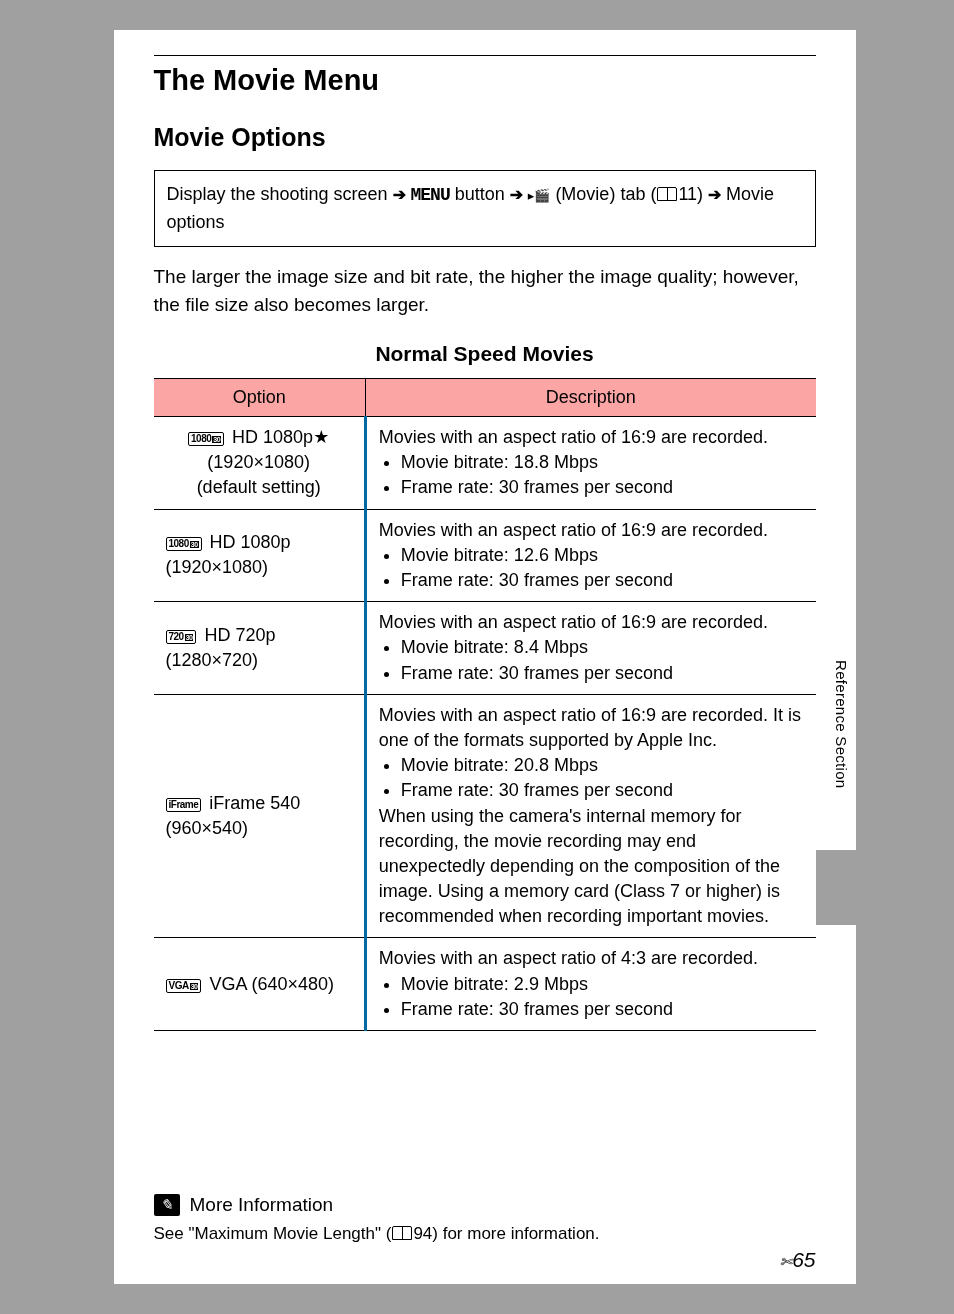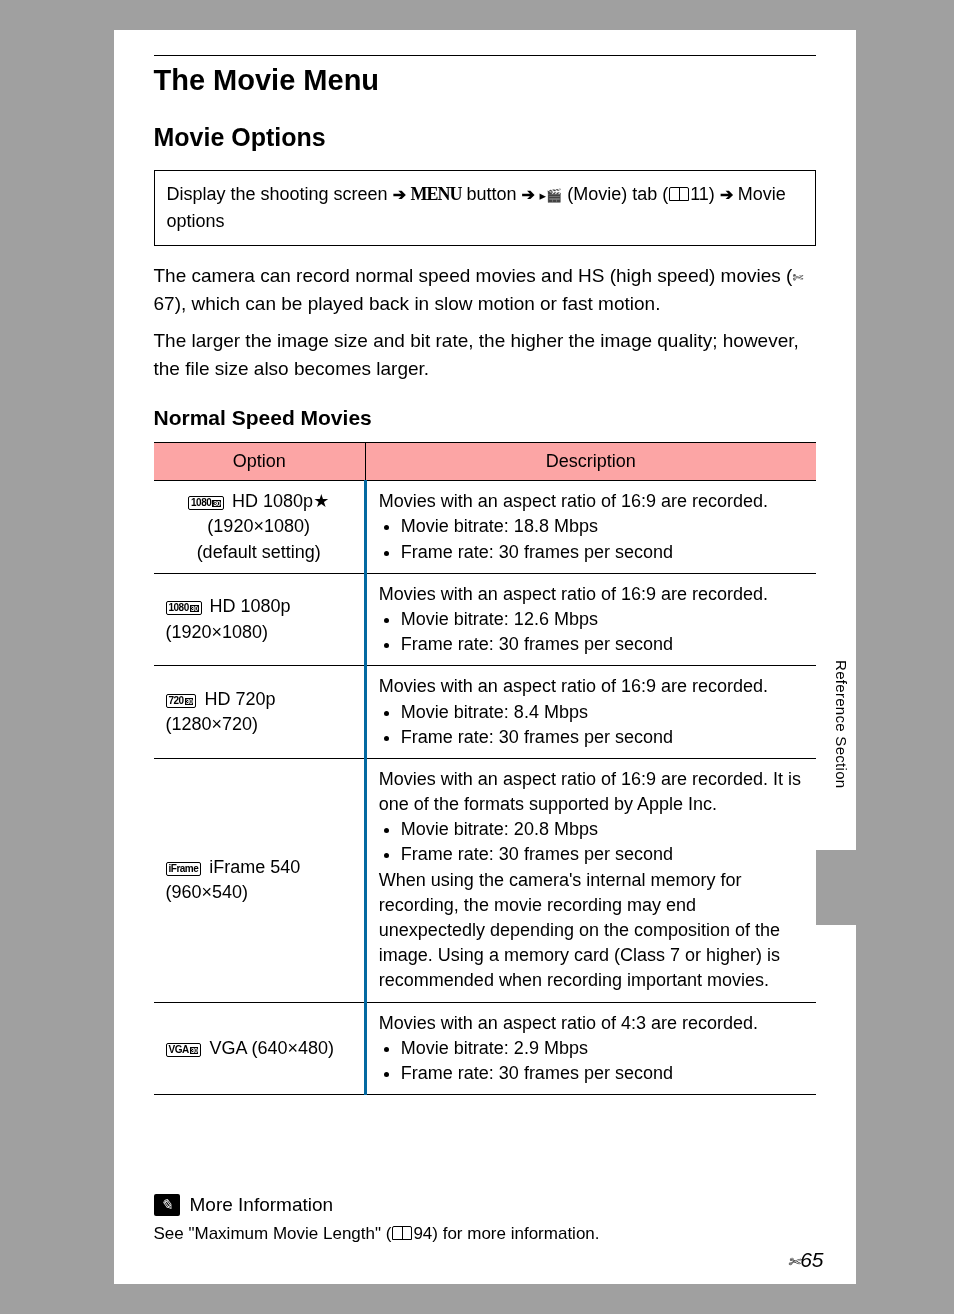--- a/index.html
+++ b/index.html
@@ -43,21 +43,21 @@
       padding: 20px 0 18px 0;
       color: #000;
     }
     .nav-box {
       border: 1px solid #000;
       padding: 10px 12px;
       font-size: 18px;
       line-height: 1.5;
       margin-bottom: 16px;
     }
-    .nav-box .menu-word { font-family: Liberation Serif, serif; font-weight: bold; letter-spacing: -1px; }
+    .nav-box .menu-word { font-family: Liberation Mono, monospace; font-weight: bold; letter-spacing: -1px; }
     .arrow { font-weight: bold; font-size: 16px; }
     .book-icon {
       display: inline-block;
       width: 20px;
       height: 14px;
       border: 1.3px solid #000;
       border-radius: 2px 2px 0 0;
       position: relative;
       vertical-align: -1px;
       margin: 0 1px;
@@ -73,20 +73,21 @@
     .para {
       font-size: 19px;
       line-height: 1.45;
       margin-bottom: 10px;
       color: #000;
     }
     .h3 {
       font-size: 21px;
       font-weight: bold;
       margin: 24px 0 12px 0;
+      text-align: center;
     }
     table.opts {
       width: 100%;
       border-collapse: collapse;
       font-size: 18px;
     }
     table.opts th {
       background: #fca5a5;
       font-weight: normal;
       border-top: 1.5px solid #000;
@@ -184,21 +185,21 @@
       justify-content: center;
       font-size: 15px;
       border-radius: 2px;
       font-style: italic;
     }
     .more-info-title { font-weight: normal; font-size: 19px; }
     .more-info-text { font-size: 17px; }
     .page-num {
       position: absolute;
       bottom: 12px;
-      right: 32px;
+      right: 40px;
       font-size: 21px;
       font-style: italic;
     }
     .page-num .sym { font-style: italic; }
   </style>
 </head>
 <body>
 
 <div class="page">
   <div class="inner-page">
@@ -212,23 +213,20 @@
         <span>Display the shooting screen</span>
         <span class="arrow"> ➔ </span>
         <span class="menu-word">MENU</span><span> button</span>
         <span class="arrow"> ➔ </span>
         <span style="font-size:13px;">▸🎬</span>
         <span>(Movie) tab (</span><span class="book-icon"></span><span>11)</span>
         <span class="arrow"> ➔ </span>
         <span>Movie options</span>
       </div>
 
-      <p class="para">
-        <span>The camera can record normal speed movies and HS (high speed) movies (</span><span style="font-size:13px;">✄</span><span>67), which can be played back in slow motion or fast motion.</span>
-      </p>
       <p class="para">The larger the image size and bit rate, the higher the image quality; however, the file size also becomes larger.</p>
 
       <div class="h3">Normal Speed Movies</div>
 
       <table class="opts">
         <thead>
           <tr>
             <th>Option</th>
             <th>Description</th>
           </tr>

